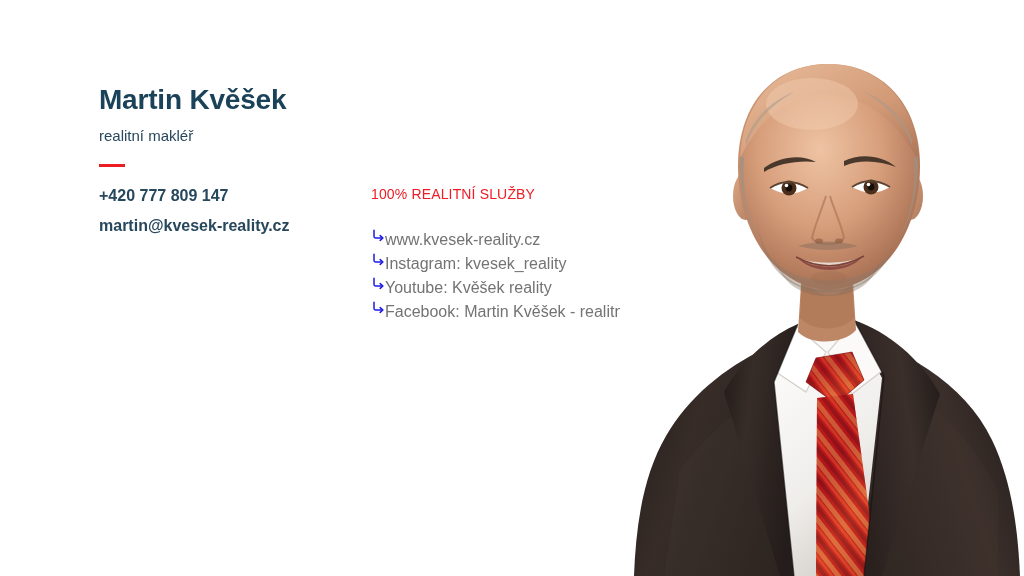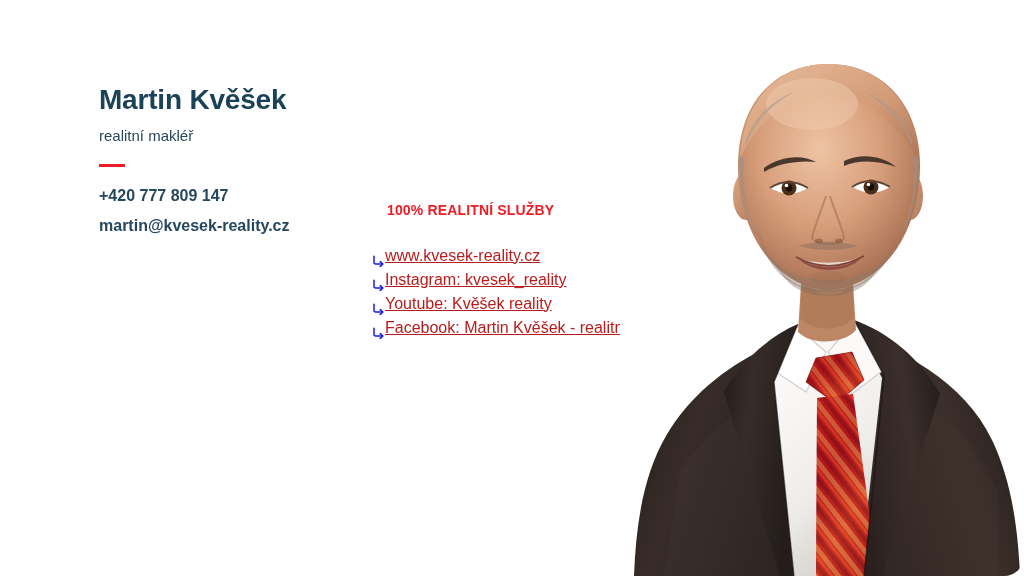--- a/index.html
+++ b/index.html
@@ -10,21 +10,20 @@
   }
   body {
     font-family: "Liberation Sans", "DejaVu Sans", sans-serif;
   }
   #card {
     position: relative;
     width: 1024px;
     height: 576px;
     background: #ffffff;
     overflow: hidden;
-    border-radius: 20px;
   }
 
   
   .identity {
     position: absolute;
     left: 99px;
     top: 84px;
     width: 280px;
   }
   .name {
@@ -62,38 +61,37 @@
 
   
   .services {
     position: absolute;
     left: 371px;
     top: 186px;
     width: 380px;
   }
   .services-title {
     font-size: 14px;
-    font-weight: 700;
+    font-weight: 400;
     color: #ee1c25;
     letter-spacing: 0.15px;
-    margin: 16px;
+    margin: 0;
     line-height: 1.25;
     white-space: nowrap;
   }
   .links {
     margin-top: 24px;
   }
   .link-line {
     display: flex;
-    align-items: flex-end;
+    align-items: flex-start;
     font-size: 16px;
-    color: #b91c1c;
+    color: #737373;
     line-height: 1.5;
     white-space: nowrap;
-    text-decoration: underline;
   }
   .hook-arrow {
     color: #1a1ae8;
     font-size: 16px;
     margin-right: 0px;
     flex: 0 0 auto;
     line-height: 1;
     position: relative;
     top: 1px;
   }

